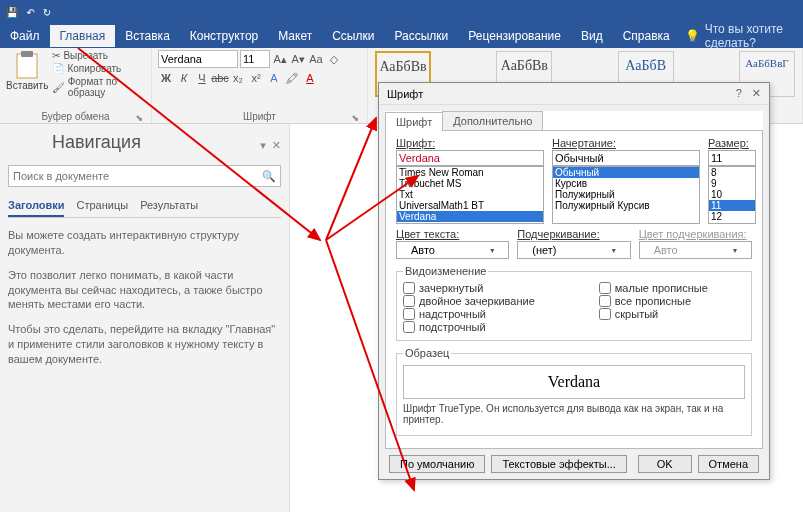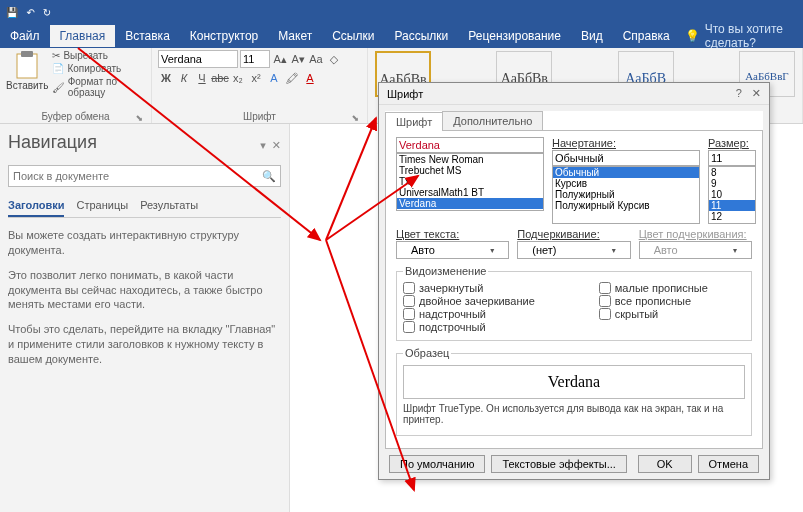--- a/index.html
+++ b/index.html
@@ -16,27 +16,27 @@
 .dlauncher { position:absolute; right:2px; bottom:0; font-size:9px; color:#888; cursor:pointer; }
 .clip { display:flex; gap:4px; }
 .paste-big { text-align:center; width:42px; font-size:10px; color:#444; }
 .paste-big svg { display:block; margin:0 auto; }
 .clip-small { display:flex; flex-direction:column; gap:2px; font-size:10px; color:#555; }
 .clip-small div { display:flex; align-items:center; gap:3px; }
 .fontgrp .row { display:flex; gap:2px; align-items:center; margin-bottom:2px; }
 .fsel { border:1px solid #bbb; background:#fff; height:18px; font-size:11px; padding:0 2px; }
 .icbtn { width:16px; height:16px; display:inline-flex; align-items:center; justify-content:center; color:#555; font-size:11px; }
 .stylesgrp { display:flex; }
-.stylebox { border:1px solid #ccc; width:56px; height:46px; margin:3px 1px 0; text-align:center; font-size:9px; padding-top:18px; color:#444; }
+.stylebox { border:1px solid #ccc; width:56px; height:46px; margin:3px 1px 0; text-align:center; font-size:9px; padding-top:5px; color:#444; }
 .stylebox.active { border:2px solid #d5a326; }
 .stylebox .big { font-size:14px; font-family:Cambria,serif; display:block; }
 .main { display:flex; height:calc(100% - 124px); }
 .navpane { width:290px; background:#f3f3f3; border-right:1px solid #ddd; padding:8px; }
 .navpane h2 { font-size:18px; color:#555; font-weight:normal; margin-bottom:6px; }
-.navhead { display:flex; justify-content:space-between; align-items:center; }
+.navhead { display:flex; justify-content:space-between; align-items:center;margin-left:44px; }
 .searchbox { display:flex; border:1px solid #bbb; background:#fff; height:22px; margin:6px 0 8px; }
 .searchbox input { flex:1; border:none; padding:0 4px; font-size:11px; outline:none; }
 .searchbox .sicon { width:22px; display:flex; align-items:center; justify-content:center; color:#555; }
 .navtabs { display:flex; gap:12px; border-bottom:1px solid #ccc; font-size:11px; color:#555; margin-bottom:10px; }
 .navtabs div { padding:4px 0; }
 .navtabs .active { color:#2b579a; border-bottom:2px solid #2b579a; font-weight:600; }
 .navpane p { font-size:11px; color:#666; margin-bottom:10px; line-height:1.35; }
 .docarea { flex:1; background:#fff; position:relative; }
 .dialog { position:absolute; left:378px; top:82px; width:392px; background:#f0f0f0; border:1px solid #888; box-shadow:2px 2px 6px rgba(0,0,0,.2); font-size:11px; }
 .dlg-title { display:flex; justify-content:space-between; align-items:center; padding:4px 8px; border-bottom:1px solid #ddd; }
@@ -201,20 +201,21 @@
         <span>✕</span>
       </div>
   </div>
   <div class="dlg-tabs">
     <div class="active">Шрифт</div>
     <div>Дополнительно</div>
   </div>
   <div class="dlg-body">
     <div class="fldrow">
       <div class="fld" style="flex:2">
+        <label>Шрифт:</label>
         <input class="txt" style="color: rgb(192, 0, 32);" value="Verdana">
         <div class="listbox" style="height:58px">
           <div>Times New Roman</div>
             <div>Trebuchet MS</div>
             <div>Txt</div>
             <div>UniversalMath1 BT</div>
             <div class="sel">Verdana</div>
         </div>
       </div>
       <div class="fld" style="flex:1.3">

